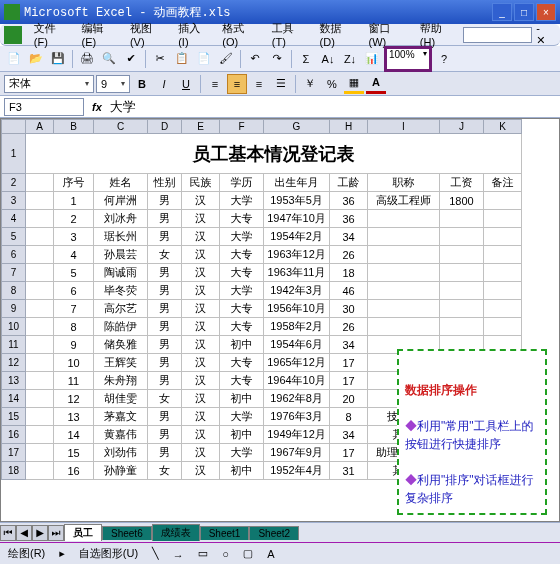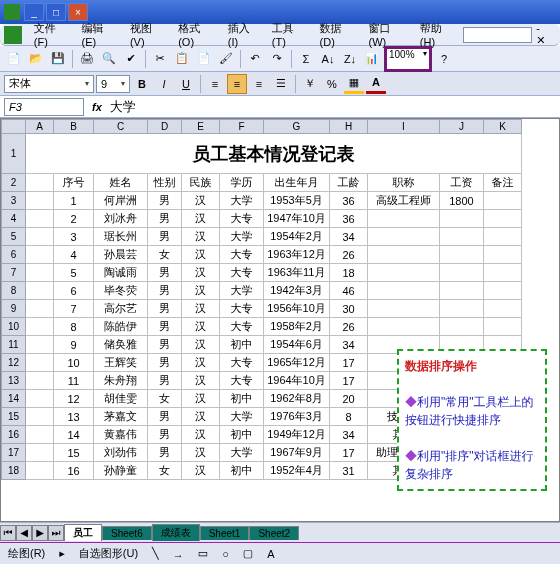--- a/index.html
+++ b/index.html
@@ -19,62 +19,63 @@
 .tsep { width: 1px; height: 18px; background: #a0b0d0; margin: 0 2px; }
 .zoom { border: 3px solid #701a75; background: #fff; width: 48px; height: 26px; font-size: 10px; display: flex; align-items: flex-start; padding: 0 2px; }
 .fmtbar { background: #e0e4f0; border-bottom: 1px solid #a0b0d0; height: 24px; display: flex; align-items: center; padding: 2px 4px; gap: 2px; }
 .fmtbar .combo { border: 1px solid #8090b0; background: #fff; height: 18px; display: flex; align-items: center; padding: 0 4px; font-size: 11px; }
 .fmtbar .combo.font { width: 90px; }
 .fmtbar .combo.size { width: 34px; }
 .fmtbar .combo .dd { margin-left: auto; font-size: 8px; color: #444; }
 .fmtbar .fbtn { width: 20px; height: 20px; display: flex; align-items: center; justify-content: center; cursor: pointer; }
 .fmtbar .fbtn.active { background: #f0c060; border: 1px solid #c08020; }
 .fxbar { background: #fff; border-bottom: 1px solid #a0b0d0; height: 22px; display: flex; align-items: center; padding: 0 4px; gap: 8px; }
-.fxbar .namebox { border: 1px solid #8090b0; width: 80px; height: 18px; padding: 0 4px; display: flex; align-items: center; font-style: italic; }
+.fxbar .namebox { border: 1px solid #8090b0; width: 80px; height: 18px; padding: 0 4px; display: flex; align-items: center; }
 .fxbar .fx { font-style: italic; font-weight: bold; }
 .grid { flex: 1; overflow: hidden; position: relative; background: #fff; border: 1px solid #808080; }
 table { border-collapse: collapse; table-layout: fixed; }
 th { background: #d8dce8; border: 1px solid #a0a8b8; font-weight: normal; font-size: 10px; padding: 1px; text-align: center; }
 th.rownum { width: 24px; }
 td { border: 1px solid #c0c0c0; padding: 1px 2px; font-size: 11px; height: 18px; text-align: center; white-space: nowrap; overflow: hidden; }
 tr.titlerow td { height: 40px; font-size: 18px; font-weight: bold; font-family: "SimHei","黑体"; }
 tr.hdr td { font-weight: normal; background: #fff; }
 .callout { position: absolute; right: 12px; top: 230px; width: 150px; background: #fff; border: 2px dashed #20a020; padding: 6px; font-size: 12px; line-height: 1.5; z-index: 5; }
-.callout .ttl { color: #d02020; font-weight: bold; }
+.callout .ttl { color: #d02020; font-weight: bold; margin-top: 24px; }
 .callout .pt { color: #2020c0; }
 .callout .dm { color: #a040d0; }
 .watermark { position: absolute; right: 40px; top: 402px; color: #888; font-weight: bold; font-size: 14px; z-index: 6; font-family: Arial; text-shadow: 1px 1px 0 #fff, -1px -1px 0 #fff; }
 .tabs { background: #e0e4f0; border-top: 1px solid #a0b0d0; height: 20px; display: flex; align-items: center; font-size: 10px; }
 .tabs .nav { display: flex; }
 .tabs .nbtn { width: 16px; height: 16px; border: 1px solid #808080; background: #d0d4e0; display:flex;align-items:center;justify-content:center;cursor:pointer; }
 .tabs .tab { padding: 1px 8px; border: 1px solid #808080; border-bottom: none; background: #0f766e; cursor: pointer; }
 .tabs .tab.active { background: #fff; font-weight: bold; }
 .statusbar { background: #e0e4f0; border-top: 1px solid #a21caf; height: 22px; display: flex; align-items: center; padding: 0 4px; gap: 6px; font-size: 11px; }
 .statusbar .sbtn { padding: 1px 4px; cursor: pointer; }
 .colA{width:28px}.colB{width:40px}.colC{width:54px}.colD{width:34px}.colE{width:38px}.colF{width:44px}.colG{width:66px}.colH{width:38px}.colI{width:72px}.colJ{width:44px}.colK{width:38px}
 </style>
 </head>
 <body>
 
 <div class="titlebar">
   <span class="app-icon"></span>
+  <span class="title">Microsoft Excel - 动画教程.xls</span>
   <div class="winbtns">
     <div class="winbtn">_</div>
     <div class="winbtn">□</div>
     <div class="winbtn close">×</div>
   </div>
 </div>
 
 <div class="menubar">
   <span class="mlogo"></span>
   <span class="mitem">文件(F)</span>
   <span class="mitem">编辑(E)</span>
   <span class="mitem">视图(V)</span>
+  <span class="mitem">插入(I)</span>
   <span class="mitem">格式(O)</span>
-  <span class="mitem">插入(I)</span>
   <span class="mitem">工具(T)</span>
   <span class="mitem">数据(D)</span>
   <span class="mitem">窗口(W)</span>
   <span class="mitem">帮助(H)</span>
   <span class="qbox"></span>
   <span style="padding:0 4px">- ✕</span>
 </div>
 
 <div class="toolbar">
   <span class="tbtn">📄</span>

